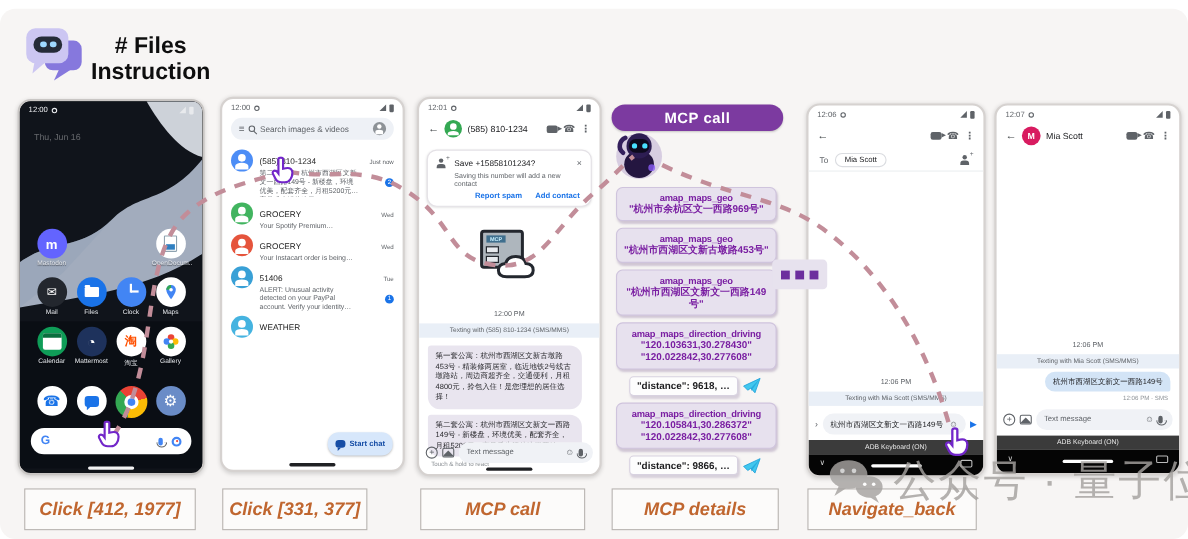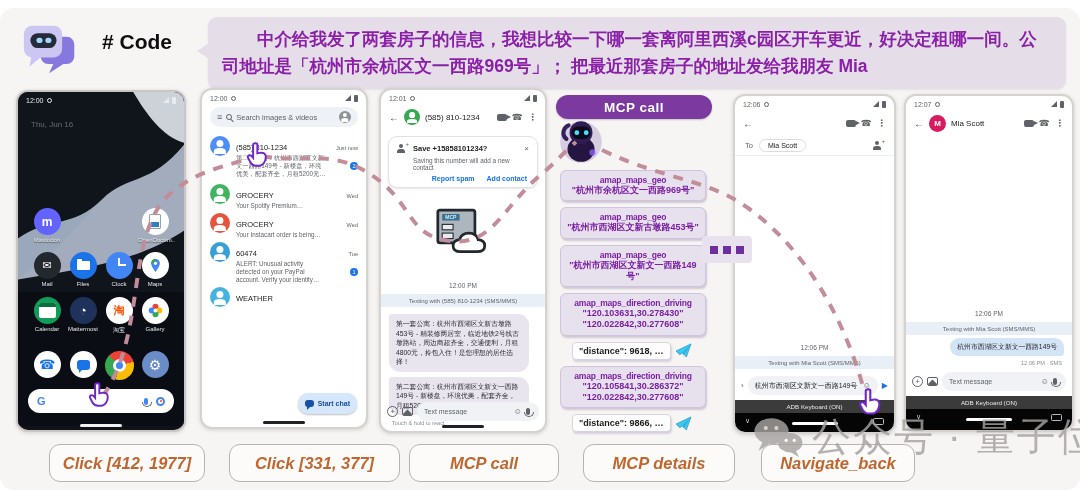--- a/index.html
+++ b/index.html
@@ -93,21 +93,21 @@
   .fab .msgb{width:9px;height:7px;background:#174ea6;}
   .fab .msgb::after{border-top-color:#174ea6;border-width:3px;}
 
   
   .p3{left:379px;top:88px;width:168px;height:345px;}
   .chead{position:absolute;top:16px;left:0;right:0;height:22px;display:flex;align-items:center;gap:5px;padding:0 8px;}
   .back{font-size:10px;color:#3c4043;}
   .chead .nm{font-size:8px;color:#202124;flex:1;white-space:nowrap;overflow:hidden;}
   .savecard{position:absolute;left:7px;right:7px;top:46px;height:52px;background:#fff;border:1px solid #e4e1e6;border-radius:9px;box-shadow:0 1px 2px rgba(0,0,0,.1);padding:6px 8px;}
   .sc-top{display:flex;align-items:center;gap:5px;}
-  .sc-title{font-size:7.5px;font-weight:700;color:#202124;flex:1;}
+  .sc-title{font-size:7.5px;font-weight:400;color:#202124;flex:1;}
   .sc-x{font-size:8px;color:#5f6368;}
   .sc-body{font-size:6.4px;color:#5f6368;margin:3px 0 0 16px;}
   .sc-links{position:absolute;right:10px;bottom:5px;display:flex;gap:12px;font-size:7px;font-weight:700;color:#1a73e8;}
   .padd{width:11px;height:11px;position:relative;}
   .padd::before{content:"";position:absolute;left:2px;top:1px;width:4px;height:4px;border-radius:50%;background:#5f6368;}
   .padd::after{content:"+";position:absolute;right:-1px;top:-2px;font-size:6px;color:#5f6368;}
   .padd i{position:absolute;left:0;bottom:1px;width:8px;height:4px;background:#5f6368;border-radius:3px 3px 0 0;}
   .mcpsvg{position:absolute;left:52px;top:118px;}
   .cts{position:absolute;left:0;right:0;text-align:center;font-size:6.5px;color:#5f6368;}
   .bannr{position:absolute;left:0;right:0;height:13px;background:#e9eff7;display:flex;align-items:center;justify-content:center;font-size:6px;color:#5f6368;}
@@ -147,21 +147,21 @@
 
   
   .p6{left:904px;top:94px;width:170px;height:338px;}
   .avletter{width:17px;height:17px;border-radius:50%;background:#d81b60;color:#fff;font-size:8px;font-weight:700;display:flex;align-items:center;justify-content:center;flex:none;}
   .sentb{position:absolute;right:8px;top:242px;max-width:122px;background:#d3e4f6;border-radius:11px 11px 3px 11px;padding:4px 7px;font-size:6.8px;color:#1f1f22;}
   .sentmeta{position:absolute;right:10px;top:264px;font-size:5.6px;color:#8a8f94;}
 
   
   .links{position:absolute;inset:0;z-index:40;pointer-events:none;}
   .cursor{position:absolute;z-index:45;}
-  .chipbox{position:absolute;top:444px;height:38px;border:1.5px solid #b7b3b0;border-radius:11px;background:#fcfbfa;display:flex;align-items:center;justify-content:center;font-size:16.5px;font-weight:700;font-style:italic;color:#c0662f;z-index:20;margin-left:27px;}
+  .chipbox{position:absolute;top:444px;height:38px;border:1.5px solid #b7b3b0;border-radius:0;background:#fcfbfa;display:flex;align-items:center;justify-content:center;font-size:16.5px;font-weight:700;font-style:italic;color:#c0662f;z-index:20;}
   .watermark{position:absolute;left:752px;top:410px;display:flex;align-items:center;gap:8px;z-index:60;opacity:.82;}
   .watermark span{font-size:39px;font-weight:500;color:#a5a29f;letter-spacing:2px;white-space:nowrap;}
 </style>
 </head>
 <body>
 
 <div class="canvas">
   <div class="panel"></div>
 
   <div class="hdr-icon">
@@ -169,24 +169,22 @@
       <rect x="20" y="15" width="36" height="29" rx="8" fill="#8678dd"></rect>
       <path d="M34 43 L29 54 L46 43 Z" fill="#8678dd"></path>
       <rect x="2" y="3" width="41" height="34" rx="9" fill="#ccc6f2"></rect>
       <path d="M10 36 L8 47 L21 36 Z" fill="#ccc6f2"></path>
       <rect x="9" y="11" width="28" height="16" rx="8" fill="#252b38"></rect>
       <rect x="15.5" y="16" width="6.5" height="5.5" rx="2.7" fill="#9fd8ff"></rect>
       <rect x="25" y="16" width="6.5" height="5.5" rx="2.7" fill="#9fd8ff"></rect>
     </svg>
   </div>
   <div class="hdr-title">
-    <div># Code</div>
-  </div>
-  <div class="inst-bubble">
-    <p>中介给我发了两套房子的信息，我想比较一下哪一套离阿里西溪c园区开车更近，好决定租哪一间。公司地址是「杭州市余杭区文一西路969号」； 把最近那套房子的地址发给我朋友 Mia</p>
+    <div># Files</div>
+    <div>Instruction</div>
   </div>
 
   <section class="phone p1">
     <svg class="wall" viewBox="0 0 170 342" preserveAspectRatio="none">
       <rect width="170" height="342" fill="#10141b"></rect>
       <path d="M118 0 L170 0 L170 52 C148 46 131 22 118 0 Z" fill="#e2e7ee" opacity=".9"></path>
       <path d="M0 150 C30 128 56 140 86 110 C112 84 136 96 170 54 L170 142 C118 176 58 182 0 192 Z" fill="#b6c2d4" opacity=".88"></path>
       <path d="M0 150 C30 128 56 140 86 110 L40 160 L0 192 Z" fill="#93a1b5" opacity=".45"></path>
       <rect y="205" width="170" height="137" fill="#090c11" opacity=".7"></rect>
     </svg>
@@ -319,21 +317,21 @@
         <span class="mid"><span class="cname">GROCERY</span><span class="cprev l1">Your Spotify Premium subscription has be...</span></span>
         <span class="cright"><span class="ctime">Wed</span></span>
       </div>
       <div class="conv" style="height:29px">
         <span class="pav av" style="background: rgb(229, 84, 60);"></span>
         <span class="mid"><span class="cname">GROCERY</span><span class="cprev l1">Your Instacart order is being shopped! Est...</span></span>
         <span class="cright"><span class="ctime">Wed</span></span>
       </div>
       <div class="conv" style="height:45px">
         <span class="pav av" style="background: rgb(57, 160, 214);"></span>
-        <span class="mid"><span class="cname">60474</span><span class="cprev l3">ALERT: Unusual activity detected on your PayPal account. Verify your identity immediately: paypal-secure.com</span></span>
+        <span class="mid"><span class="cname">51406</span><span class="cprev l3">ALERT: Unusual activity detected on your PayPal account. Verify your identity immediately: paypal-secure.com</span></span>
         <span class="cright"><span class="ctime">Tue</span><br><span class="badge">1</span></span>
       </div>
       <div class="conv" style="height:27px">
         <span class="pav av" style="background: rgb(69, 179, 224);"></span>
         <span class="mid"><span class="cname">WEATHER</span></span>
         <span class="cright"><span class="ctime"></span></span>
       </div>
     </div>
     <div class="fab">
       <span class="msgb"></span>
@@ -553,21 +551,21 @@
         <path d="M4 1.6 C4 .5 6.6 .5 6.6 1.6 L6.6 7 L8 6.7 C10.6 6.2 11.8 7.3 11.8 9.3 C11.8 11.9 10.2 14.6 7.6 14.6 L5.8 14.6 C4.3 14.6 3 13.8 2.3 12.5 L.9 9.8 C.5 9 1 8.1 1.9 8.1 C2.5 8.1 3 8.4 3.3 8.8 L4 9.7 Z" fill="#fff" stroke="#7226c9" stroke-width="1.2"></path>
       </svg>
   </div>
   <div class="cursor" style="left:858px;top:388px">
     <svg width="26" height="28" viewBox="0 0 14 16">
         <path d="M4 1.6 C4 .5 6.6 .5 6.6 1.6 L6.6 7 L8 6.7 C10.6 6.2 11.8 7.3 11.8 9.3 C11.8 11.9 10.2 14.6 7.6 14.6 L5.8 14.6 C4.3 14.6 3 13.8 2.3 12.5 L.9 9.8 C.5 9 1 8.1 1.9 8.1 C2.5 8.1 3 8.4 3.3 8.8 L4 9.7 Z" fill="#fff" stroke="#7226c9" stroke-width="1.2"></path>
       </svg>
   </div>
 
   <div class="chipbox" style="left:22px;width:156px">Click [412, 1977]</div>
-  <div class="chipbox" style="left:202px;width:171px">Click [331, 377]</div>
+  <div class="chipbox" style="left:202px;width:132px">Click [331, 377]</div>
   <div class="chipbox" style="left:382px;width:150px">MCP call</div>
   <div class="chipbox" style="left:734px;width:154px">Navigate_back</div>
   <div class="chipbox" style="left:556px;width:152px">MCP details</div>
 
   <div class="watermark">
     <svg width="52" height="46" viewBox="0 0 64 52">
       <ellipse cx="24" cy="19" rx="21" ry="16" fill="#a6a3a1"></ellipse>
       <path d="M13 32 L8 43 L22 34 Z" fill="#a6a3a1"></path>
       <circle cx="17" cy="15" r="2.6" fill="#fff"></circle>
         <circle cx="30" cy="15" r="2.6" fill="#fff"></circle>

